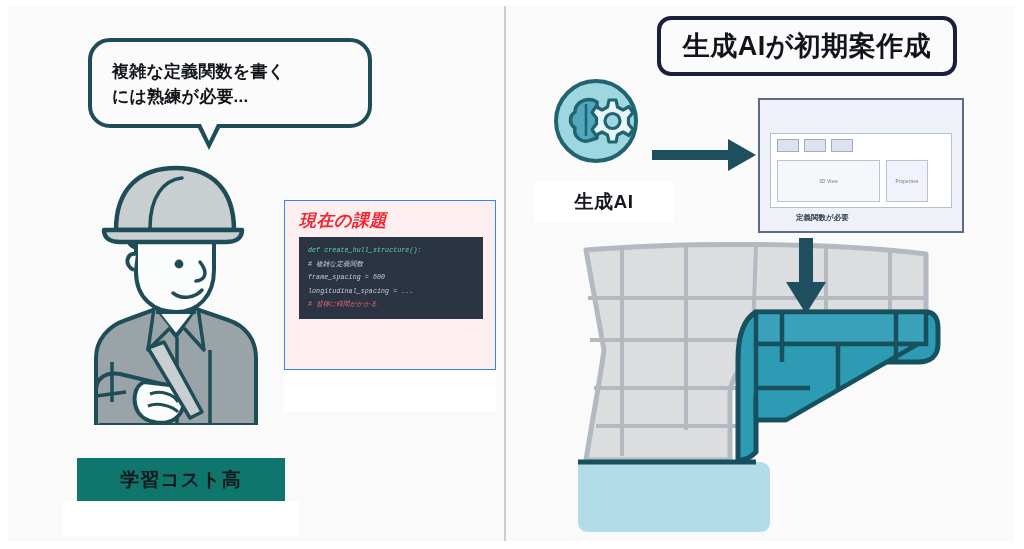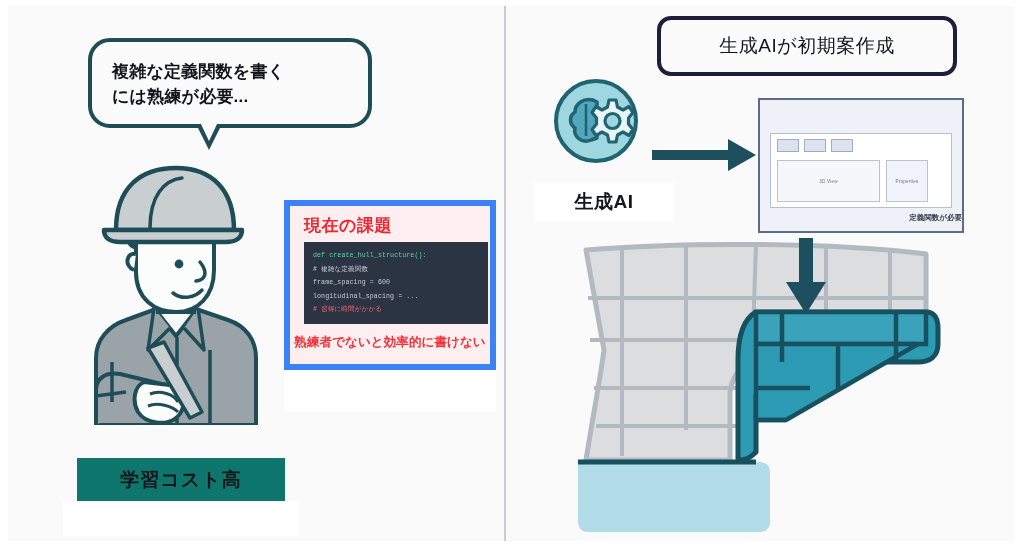--- a/index.html
+++ b/index.html
@@ -88,23 +88,24 @@
   .worker { position: absolute; left: 78px; top: 150px; z-index: 15; }
 
   
   .problem-card {
     position: absolute;
     left: 284px;
     top: 200px;
     width: 212px;
     height: 170px;
     background: #fdeff0;
-    border: 6px solid #3b82f6;
+    border: 1px solid #3b82f6;
     box-sizing: border-box;
     z-index: 18;
+    font-style: italic;
   }
   .problem-title {
     position: absolute;
     left: 14px;
     top: 8px;
     font-size: 17px;
     font-weight: 700;
     color: #f3242f;
     letter-spacing: 0.5px;
   }
@@ -188,22 +189,22 @@
     background: #fbfbfb;
     border: 4px solid #1c1f3b;
     border-radius: 14px;
     box-sizing: border-box;
     z-index: 30;
     display: flex;
     align-items: center;
     justify-content: center;
   }
   .title-box span {
-    font-size: 19px;
-    font-weight: 400;
+    font-size: 27px;
+    font-weight: 700;
     color: #11141a;
     letter-spacing: 0.5px;
   }
 
   .ai-icon {
     position: absolute;
     left: 553px;
     top: 78px;
     width: 86px;
     height: 86px;
@@ -306,25 +307,26 @@
   }
   .cad-small {
     font-size: 4.6px;
     color: #6b7689;
     letter-spacing: 0.2px;
   }
   .cad-caption {
     position: absolute;
     left: 0; right: 0;
     top: 113px;
-    text-align: right;
+    text-align: left;
     font-size: 7.5px;
     font-weight: 700;
     color: #2f3betc;
     color: #333c4d;
+    padding-left: 36px;
   }
 
   .hull { position: absolute; left: 560px; top: 240px; z-index: 12; }
 </style>
 </head>
 <body>
 
 <div id="canvas">
 
   <div class="divider"></div>
@@ -390,21 +392,20 @@
       <div class="problem-title">現在の課題</div>
 
       <div class="code-box">
         <div class="code-line c-green">def create_hull_structure():</div>
         <div class="code-line c-gray"># 複雑な定義関数</div>
         <div class="code-line c-gray">frame_spacing = 600</div>
         <div class="code-line c-gray">longitudinal_spacing = ...</div>
         <div class="code-line c-red"># 習得に時間がかかる</div>
       </div>
 
-      <div class="problem-note">熟練者でないと効率的に書けない</div>
     </div>
 
     <div class="white-card-left2"></div>
     <div class="cost-badge">
       <span>学習コスト高</span>
     </div>
   </div>
 
   <div>
 

